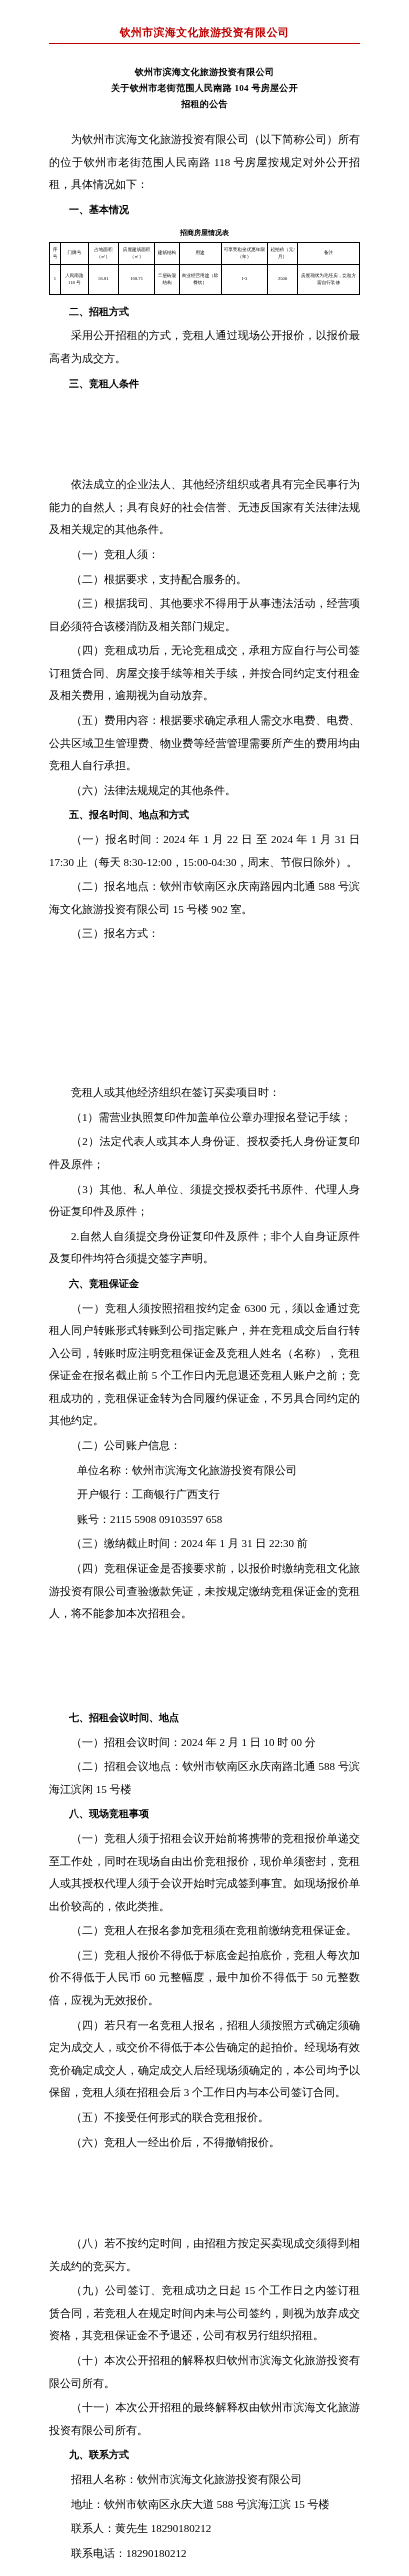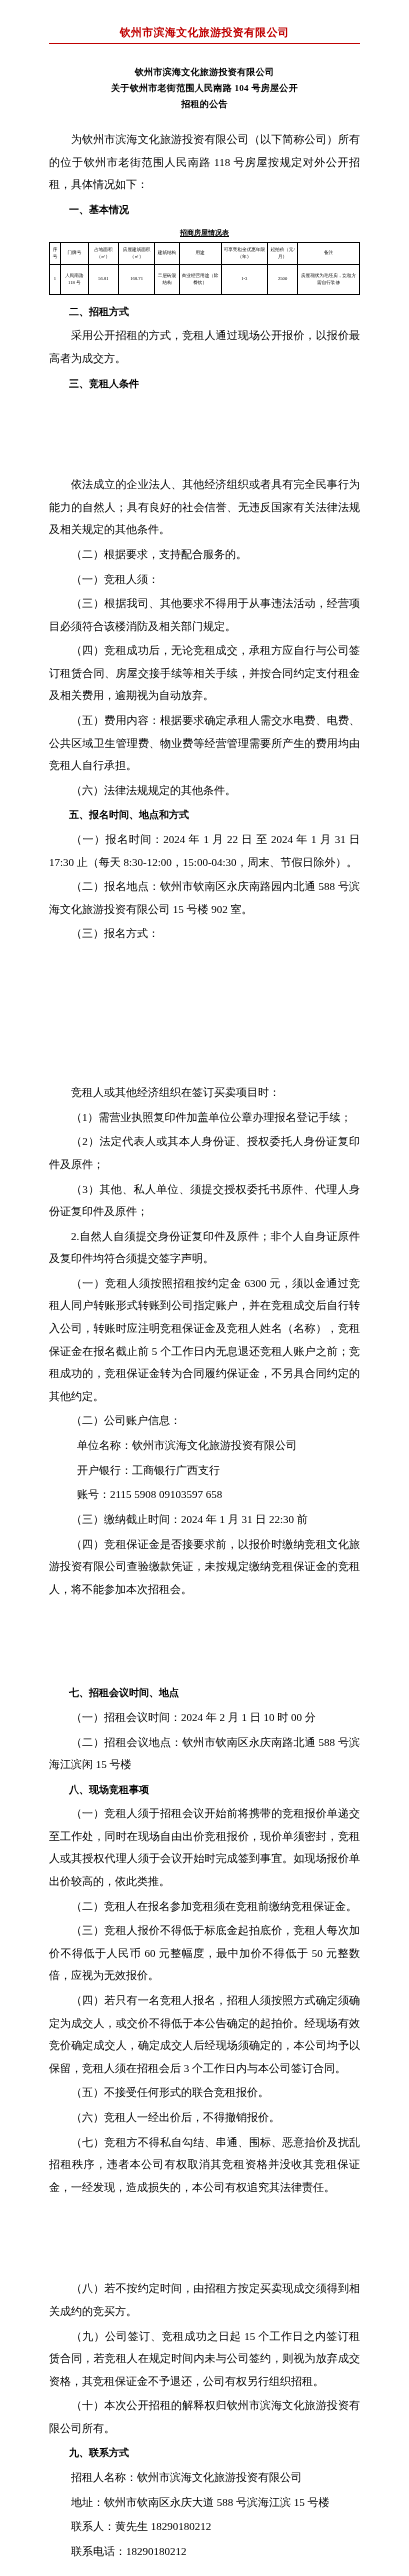--- a/index.html
+++ b/index.html
@@ -48,21 +48,20 @@
     font-weight:bold;
     line-height:2.05;
     text-indent:2em;
     margin:4.1px 0 2.1px 0;
   }
   .tbl-title {
     text-align:center;
     font-size:7px;
     font-weight:bold;
     margin:7.2px 0 4.1px 0;
-    text-decoration:underline;
   }
   table.rent {
     border-collapse:collapse;
     width:100%;
     font-size:4.6px;
     margin-bottom:7.2px;
   }
   table.rent th, table.rent td {
     border:0.5px solid #000;
     text-align:center;
@@ -176,40 +175,41 @@
     </tbody>
   </table>
 
   <div class="section-h">二、招租方式</div>
   <p class="para">采用公开招租的方式，竞租人通过现场公开报价，以报价最高者为成交方。</p>
 
   <div class="section-h">三、竞租人条件</div>
   <div class="gap-xl"></div>
   <p class="para">依法成立的企业法人、其他经济组织或者具有完全民事行为能力的自然人；具有良好的社会信誉、无违反国家有关法律法规及相关规定的其他条件。</p>
 
+  <p class="para">（一）竞租人须：</p>
   <p class="para">（二）根据要求，支持配合服务的。</p>
-  <p class="para">（一）竞租人须：</p>
   <p class="para">（三）根据我司、其他要求不得用于从事违法活动，经营项目必须符合该楼消防及相关部门规定。</p>
   <p class="para">（四）竞租成功后，无论竞租成交，承租方应自行与公司签订租赁合同、房屋交接手续等相关手续，并按合同约定支付租金及相关费用，逾期视为自动放弃。</p>
   <p class="para">（五）费用内容：根据要求确定承租人需交水电费、电费、公共区域卫生管理费、物业费等经营管理需要所产生的费用均由竞租人自行承担。</p>
   <p class="para">（六）法律法规规定的其他条件。</p>
 
   <div class="section-h">五、报名时间、地点和方式</div>
   <p class="para">（一）报名时间：2024 年 1 月 22 日 至 2024 年 1 月 31 日 17:30 止（每天 8:30-12:00，15:00-04:30，周末、节假日除外）。</p>
   <p class="para">（二）报名地点：钦州市钦南区永庆南路园内北通 588 号滨海文化旅游投资有限公司 15 号楼 902 室。</p>
   <p class="para">（三）报名方式：</p>
 
   <div class="gap-xxl"></div>
 
   <p class="para">竞租人或其他经济组织在签订买卖项目时：</p>
   <p class="para">（1）需营业执照复印件加盖单位公章办理报名登记手续；</p>
   <p class="para">（2）法定代表人或其本人身份证、授权委托人身份证复印件及原件；</p>
   <p class="para">（3）其他、私人单位、须提交授权委托书原件、代理人身份证复印件及原件；</p>
   <p class="para">2.自然人自须提交身份证复印件及原件；非个人自身证原件及复印件均符合须提交签字声明。</p>
 
+  <div class="section-h">六、竞租保证金</div>
   <p class="para">（一）竞租人须按照招租按约定金 6300 元，须以金通过竞租人同户转账形式转账到公司指定账户，并在竞租成交后自行转入公司，转账时应注明竞租保证金及竞租人姓名（名称），竞租保证金在报名截止前 5 个工作日内无息退还竞租人账户之前；竞租成功的，竞租保证金转为合同履约保证金，不另具合同约定的其他约定。</p>
   <p class="para">（二）公司账户信息：</p>
   <p class="para noindent">单位名称：钦州市滨海文化旅游投资有限公司</p>
   <p class="para noindent">开户银行：工商银行广西支行</p>
   <p class="para noindent">账号：2115 5908 09103597 658</p>
   <p class="para">（三）缴纳截止时间：2024 年 1 月 31 日 22:30 前</p>
   <p class="para">（四）竞租保证金是否接要求前，以报价时缴纳竞租文化旅游投资有限公司查验缴款凭证，未按规定缴纳竞租保证金的竞租人，将不能参加本次招租会。</p>
 
   <div class="gap-xl"></div>
 
@@ -217,27 +217,27 @@
   <p class="para">（一）招租会议时间：2024 年 2 月 1 日 10 时 00 分</p>
   <p class="para">（二）招租会议地点：钦州市钦南区永庆南路北通 588 号滨海江滨闲 15 号楼</p>
 
   <div class="section-h">八、现场竞租事项</div>
   <p class="para">（一）竞租人须于招租会议开始前将携带的竞租报价单递交至工作处，同时在现场自由出价竞租报价，现价单须密封，竞租人或其授权代理人须于会议开始时完成签到事宜。如现场报价单出价较高的，依此类推。</p>
   <p class="para">（二）竞租人在报名参加竞租须在竞租前缴纳竞租保证金。</p>
   <p class="para">（三）竞租人报价不得低于标底金起拍底价，竞租人每次加价不得低于人民币 60 元整幅度，最中加价不得低于 50 元整数倍，应视为无效报价。</p>
   <p class="para">（四）若只有一名竞租人报名，招租人须按照方式确定须确定为成交人，或交价不得低于本公告确定的起拍价。经现场有效竞价确定成交人，确定成交人后经现场须确定的，本公司均予以保留，竞租人须在招租会后 3 个工作日内与本公司签订合同。</p>
   <p class="para">（五）不接受任何形式的联合竞租报价。</p>
   <p class="para">（六）竞租人一经出价后，不得撤销报价。</p>
-  <p class="para">（七）竞租方不得私自勾结、串通、围标、恶意抬价及扰乱招租秩序，违者本公司有权取消其竞租资格并没收其竞租保证金，一经发现，造成损失的，本公司有权追究其法律责任。</p>
 
   <div class="gap-xl"></div>
 
   <p class="para">（八）若不按约定时间，由招租方按定买卖现成交须得到相关成约的竞买方。</p>
   <p class="para">（九）公司签订、竞租成功之日起 15 个工作日之内签订租赁合同，若竞租人在规定时间内未与公司签约，则视为放弃成交资格，其竞租保证金不予退还，公司有权另行组织招租。</p>
   <p class="para">（十）本次公开招租的解释权归钦州市滨海文化旅游投资有限公司所有。</p>
+  <p class="para">（十一）本次公开招租的最终解释权由钦州市滨海文化旅游投资有限公司所有。</p>
 
   <div class="section-h">九、联系方式</div>
   <p class="para">招租人名称：钦州市滨海文化旅游投资有限公司</p>
   <p class="para">地址：钦州市钦南区永庆大道 588 号滨海江滨 15 号楼</p>
   <p class="para">联系人：黄先生  18290180212</p>
   <p class="para">联系电话：18290180212</p>
 
   <div class="sign-area">
     <div class="sign-name">钦州市滨海文化旅游投资有限公司</div>
     <div class="seal">

